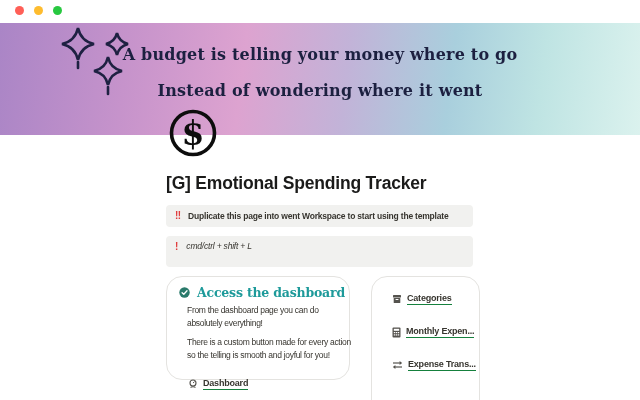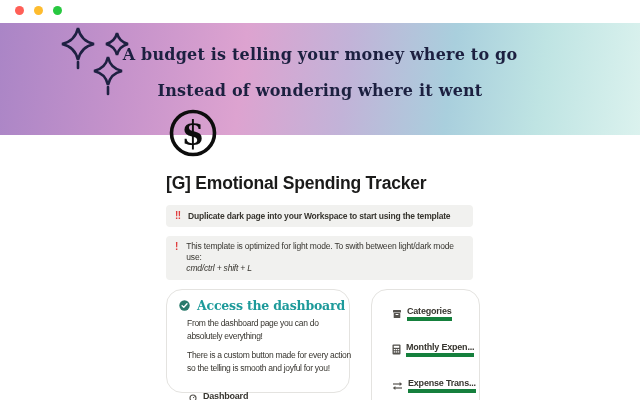--- a/index.html
+++ b/index.html
@@ -47,21 +47,21 @@
   .card-header { display:flex; align-items:center; gap:7px; margin:8px 0 0 12px; }
   .card-heading { font-family:"DejaVu Serif", serif; font-weight:bold; font-size:12.5px; color:#1d9a9a; letter-spacing:-0.2px; white-space:nowrap; }
 
   .para { margin-left:20px; }
   .para .pline { font-size:8.5px; letter-spacing:-0.3px; line-height:13px; color:#37352f; white-space:nowrap; }
   .p1 { margin-top:4px; }
   .p2 { margin-top:6px; }
 
   .page-link { display:flex; align-items:center; gap:5px; cursor:pointer; }
   .link-label { font-size:9px; letter-spacing:-0.2px; color:#37352f; font-weight:bold;
-    border-bottom:4px solid #15803d; padding-bottom:1px; white-space:nowrap; }
+    border-bottom:1px solid #15803d; padding-bottom:1px; white-space:nowrap; }
   .dash-link { margin:16px 0 0 21px; }
   .rp-link1 { margin:16px 0 0 20px; }
   .rp-link { margin:21px 0 0 20px; }
   .icon { flex:0 0 auto; display:block; }
 </style>
 </head>
 <body>
 
 <div class="screen">
 
@@ -91,27 +91,26 @@
     <circle cx="25" cy="25" r="21.5" fill="none" stroke="#0d0d0d" stroke-width="3.6"></circle>
     <text x="25" y="36.5" text-anchor="middle" font-family="DejaVu Serif, serif" font-weight="bold" font-size="33" fill="#0d0d0d">$</text>
   </svg>
 
   <div class="content">
 
     <h1 class="page-title">[G] Emotional Spending Tracker</h1>
 
     <div class="callout c1">
       <span class="c-icon">‼</span>
-      <span class="small-text">Duplicate dark page into your Workspace to start using the template</span>
+      <span class="small-text">Duplicate this page into went Workspace to start using the template</span>
     </div>
 
     <div class="callout c2">
       <span class="c-icon">!</span>
       <div>
-        <div class="small-text line1">This template is optimized for light mode. To swith between light/dark mode use:</div>
         <div class="small-text line2">cmd/ctrl + shift + L</div>
       </div>
     </div>
 
     <div class="columns">
 
       <div class="col-left">
         <div class="card card-main">
           <div class="card-header">
             <svg class="icon" width="11" height="11" viewBox="0 0 11 11">

